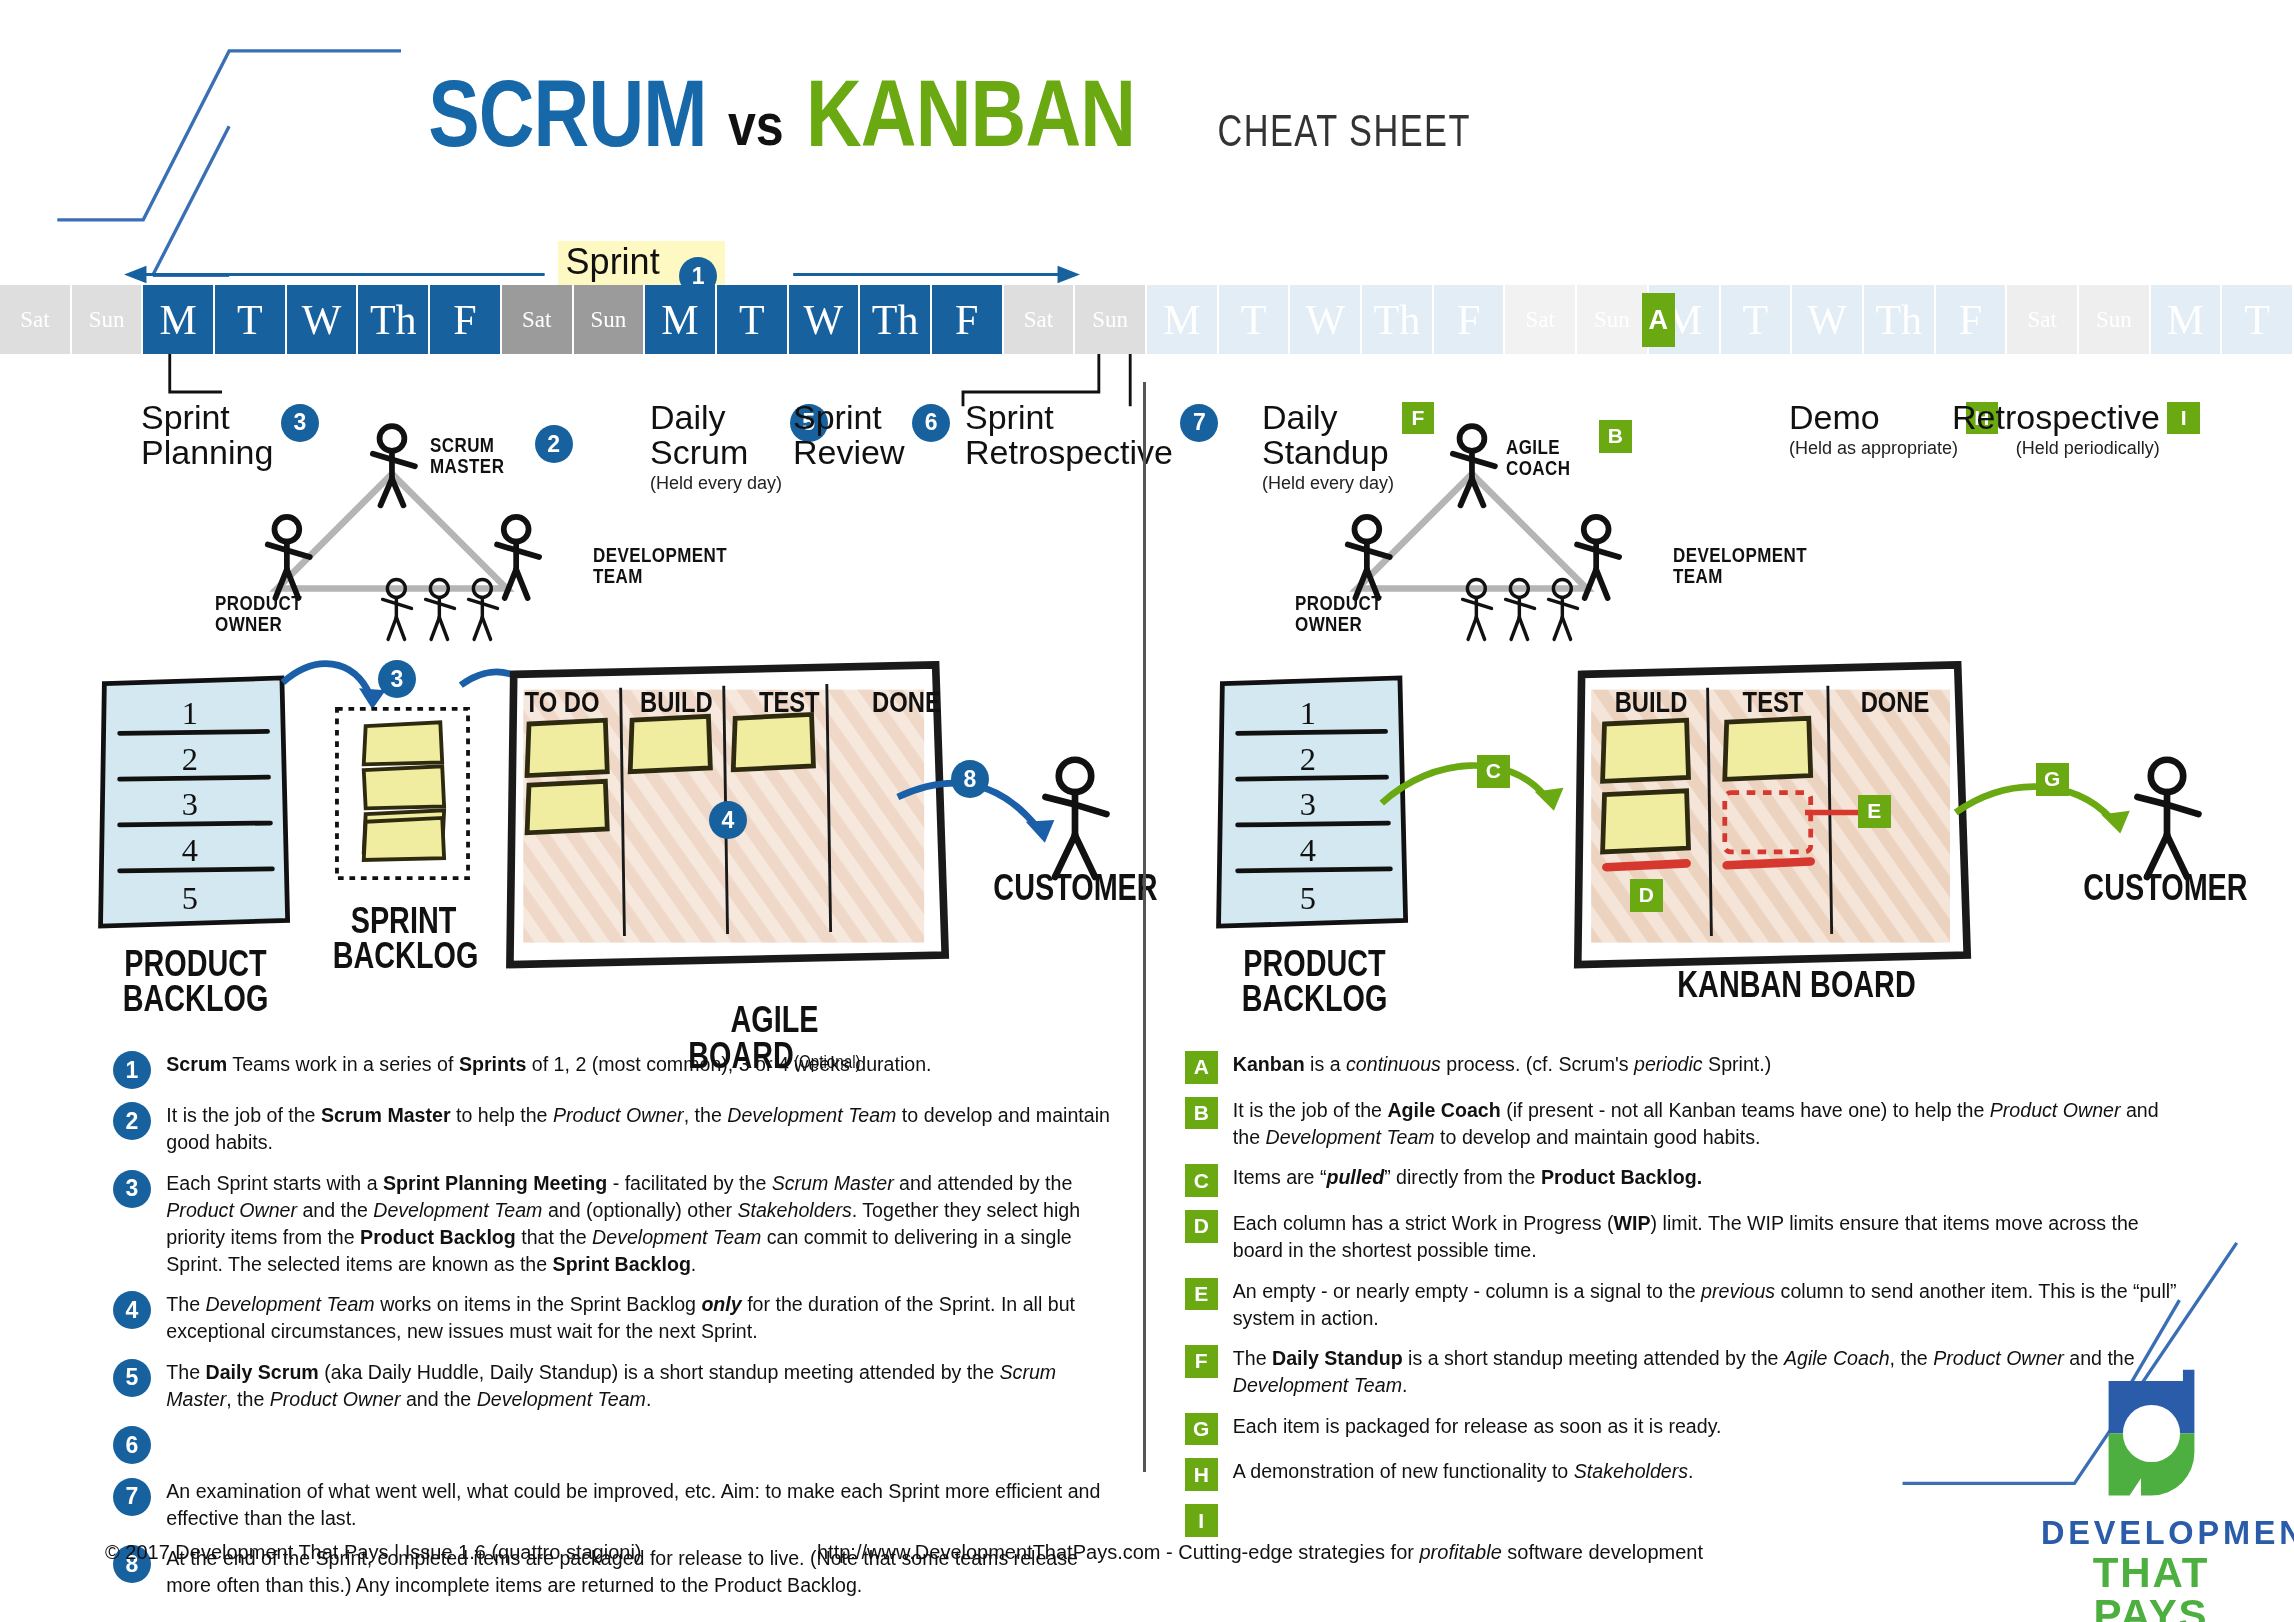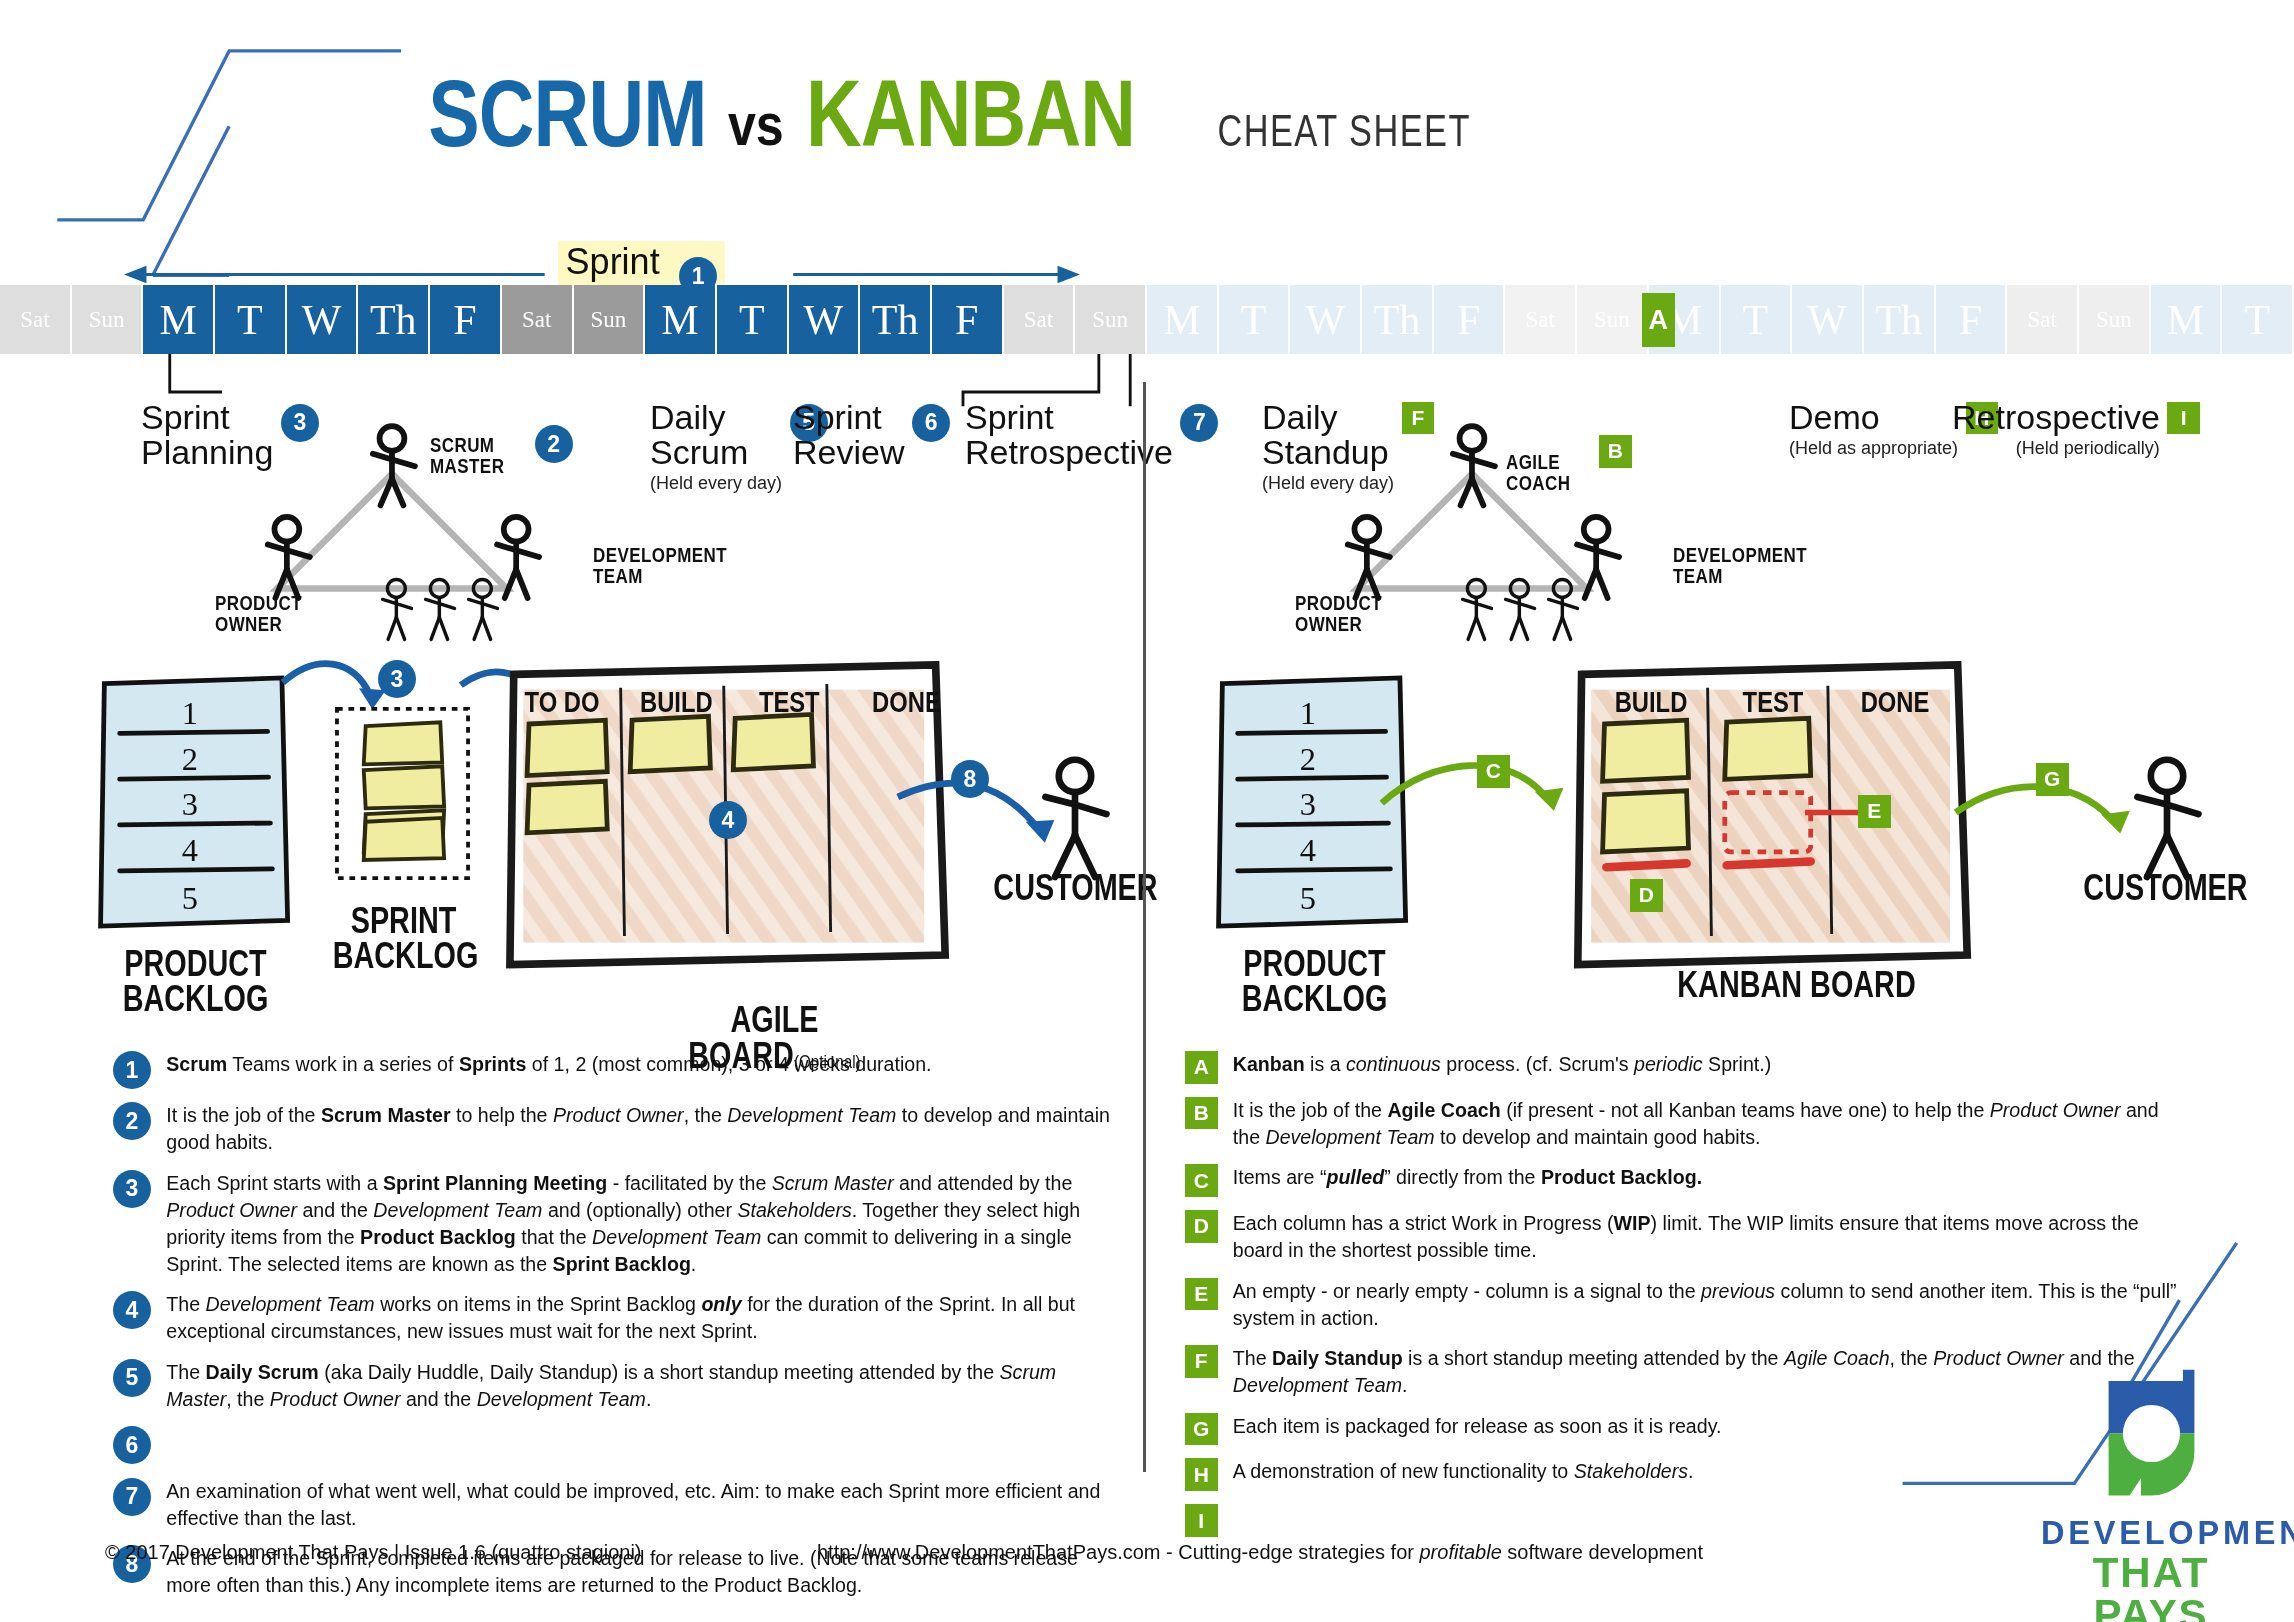--- a/index.html
+++ b/index.html
@@ -297,21 +297,21 @@
 
   <div class="evt" style="left:1262px;top:400px;">
     <div>
       <div class="evt-txt">Daily
 Standup</div>
       <div class="evt-sub">(Held every day)</div>
     </div>
     <span class="ltr-badge" style="margin-top:1.9px;">F</span>
   </div>
 
-  <div class="evt" style="left:1506px;top:452px;">
+  <div class="evt" style="left:1506px;top:437px;">
     <div class="role-lbl" style="position:static;">AGILE
 COACH</div>
     <span class="ltr-badge" style="margin-left:9.6px;margin-top:-17px;">B</span>
   </div>
 
   <div class="evt" style="left:1789px;top:400px;">
     <div>
       <div class="evt-txt">Demo</div>
       <div class="evt-sub">(Held as appropriate)</div>
     </div>

